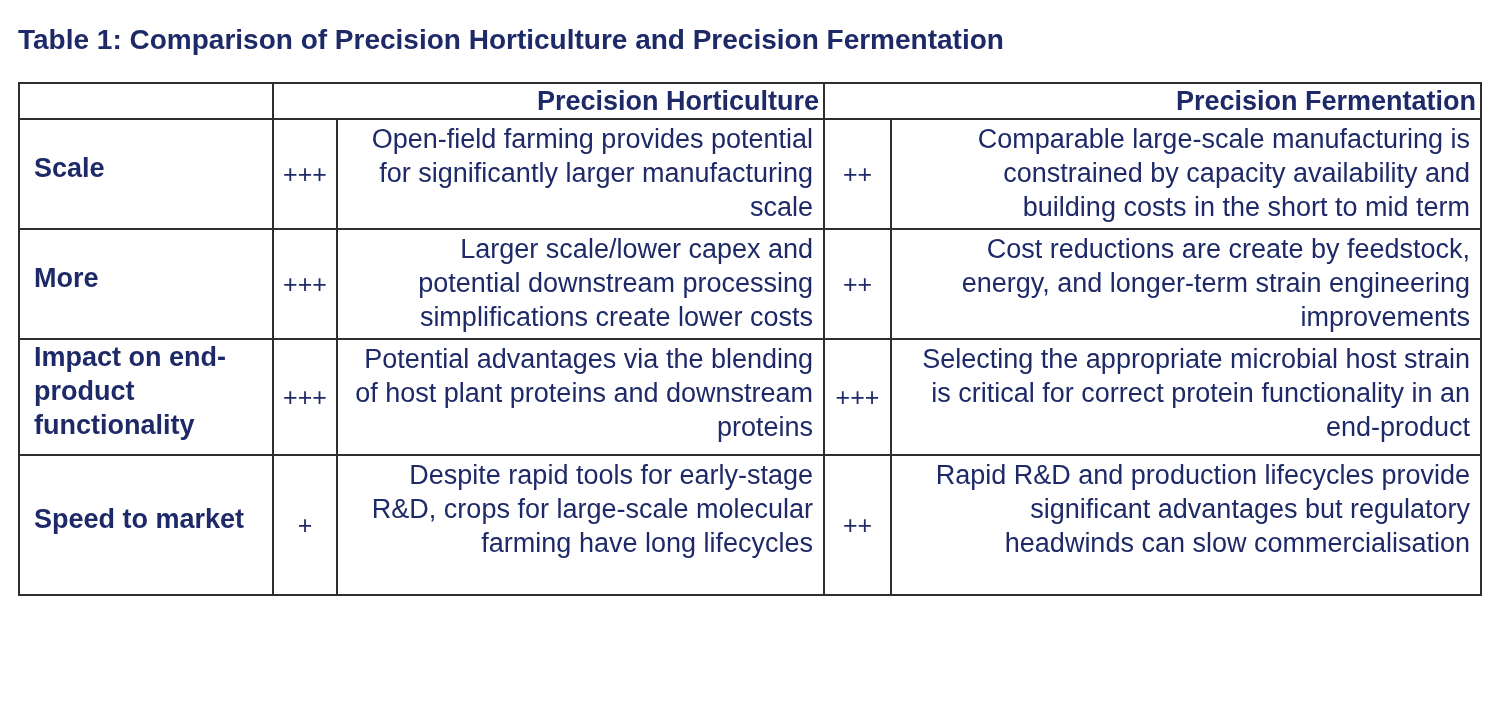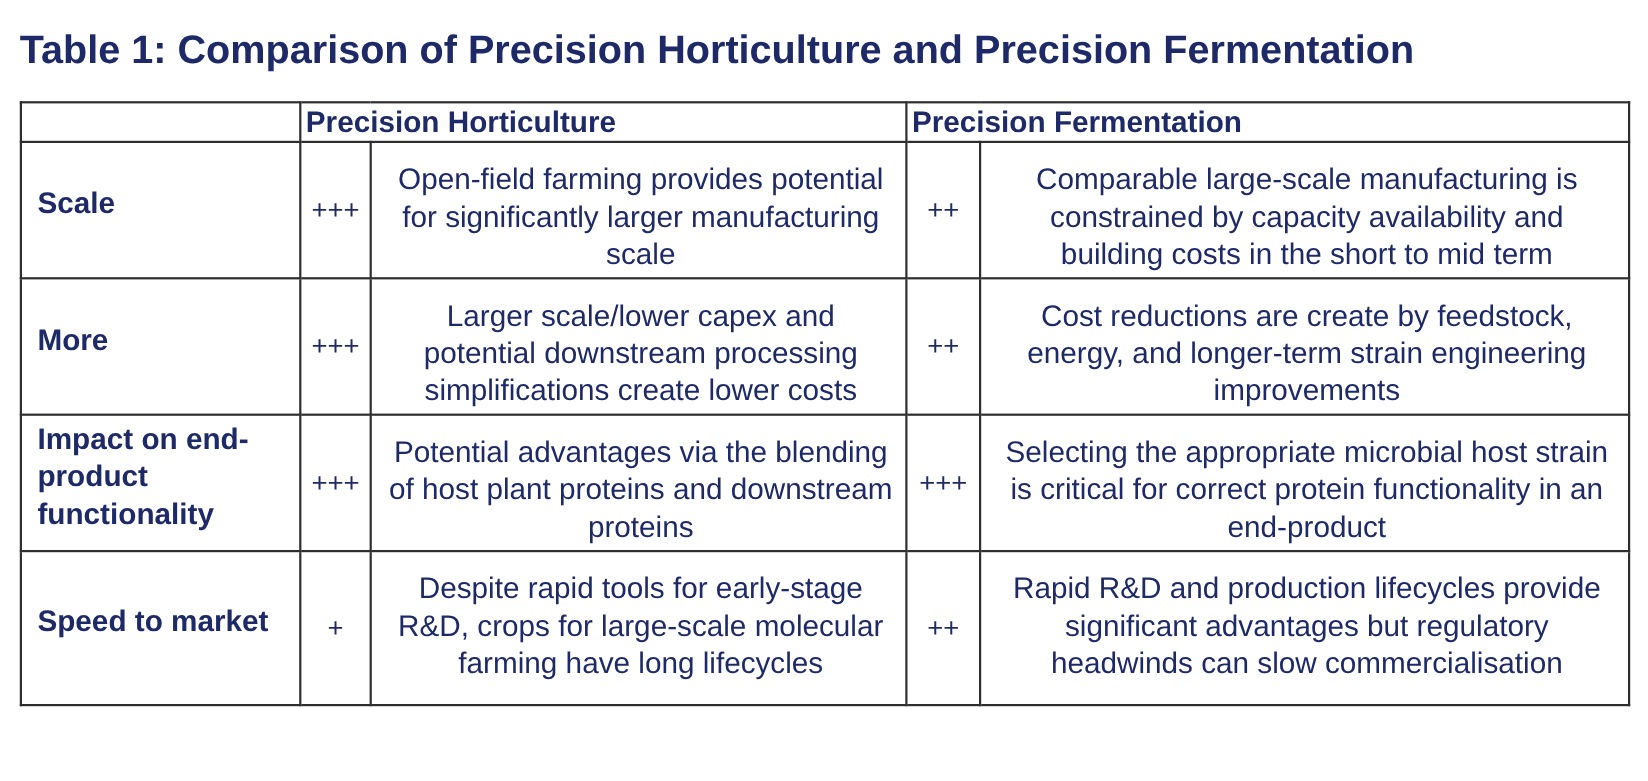--- a/index.html
+++ b/index.html
@@ -10,42 +10,42 @@
     height: 710px;
     font-family: "Liberation Sans", sans-serif;
     color: #1e2a68;
     overflow: hidden;
   }
   .page {
     padding: 24px 18px 0 18px;
     box-sizing: border-box;
   }
   .table-title {
-    font-size: 36px;
+    font-size: 28px;
     font-weight: 600;
     margin: 0 0 26px 0;
     color: #1e2a68;
   }
   table.compare {
     border-collapse: collapse;
     table-layout: fixed;
     width: 1462px;
     background: #ffffff;
   }
   table.compare th,
   table.compare td {
     border: 2px solid #2e2e2e;
     box-sizing: border-box;
     overflow: hidden;
   }
   thead th {
     height: 36px;
     font-size: 27px;
     font-weight: 600;
-    text-align: left;
+    text-align: right;
     vertical-align: middle;
     padding: 0 4px;
     color: #1e2a68;
   }
   td.criterion {
     font-size: 27px;
     font-weight: 600;
     line-height: 34px;
     padding: 0 12px 12px 14px;
     vertical-align: middle;
@@ -55,23 +55,23 @@
     font-size: 25px;
     font-weight: 400;
     text-align: center;
     vertical-align: middle;
     padding: 0;
   }
   td.desc {
     font-size: 27px;
     font-weight: 400;
     line-height: 34px;
-    padding: 16px 10px 4px 14px;
+    padding: 2px 10px 4px 14px;
     vertical-align: top;
-    text-align: center;
+    text-align: right;
   }
   tr.row-std  { height: 104px; }
   tr.row-tall { height: 140px; }
 </style>
 </head>
 <body>
 
 <div class="page">
   <h2 class="table-title">Table 1: Comparison of Precision Horticulture and Precision Fermentation</h2>
 

